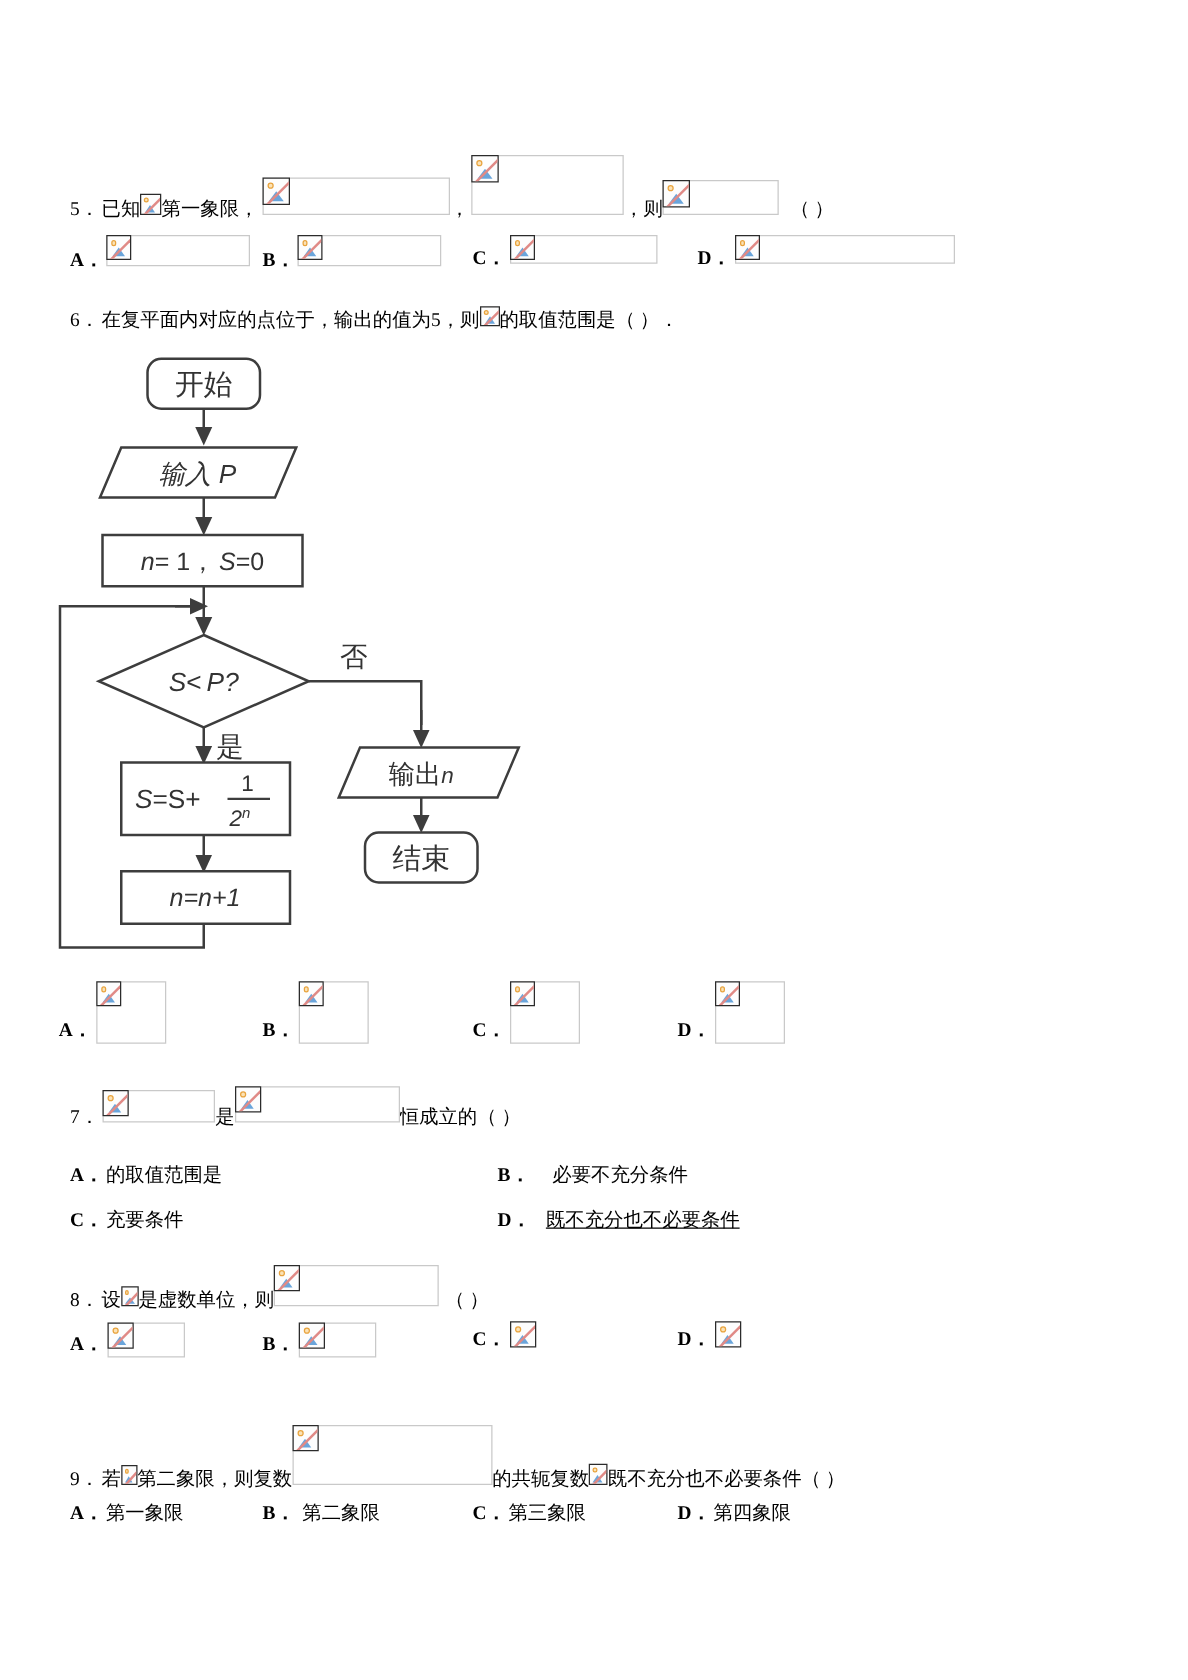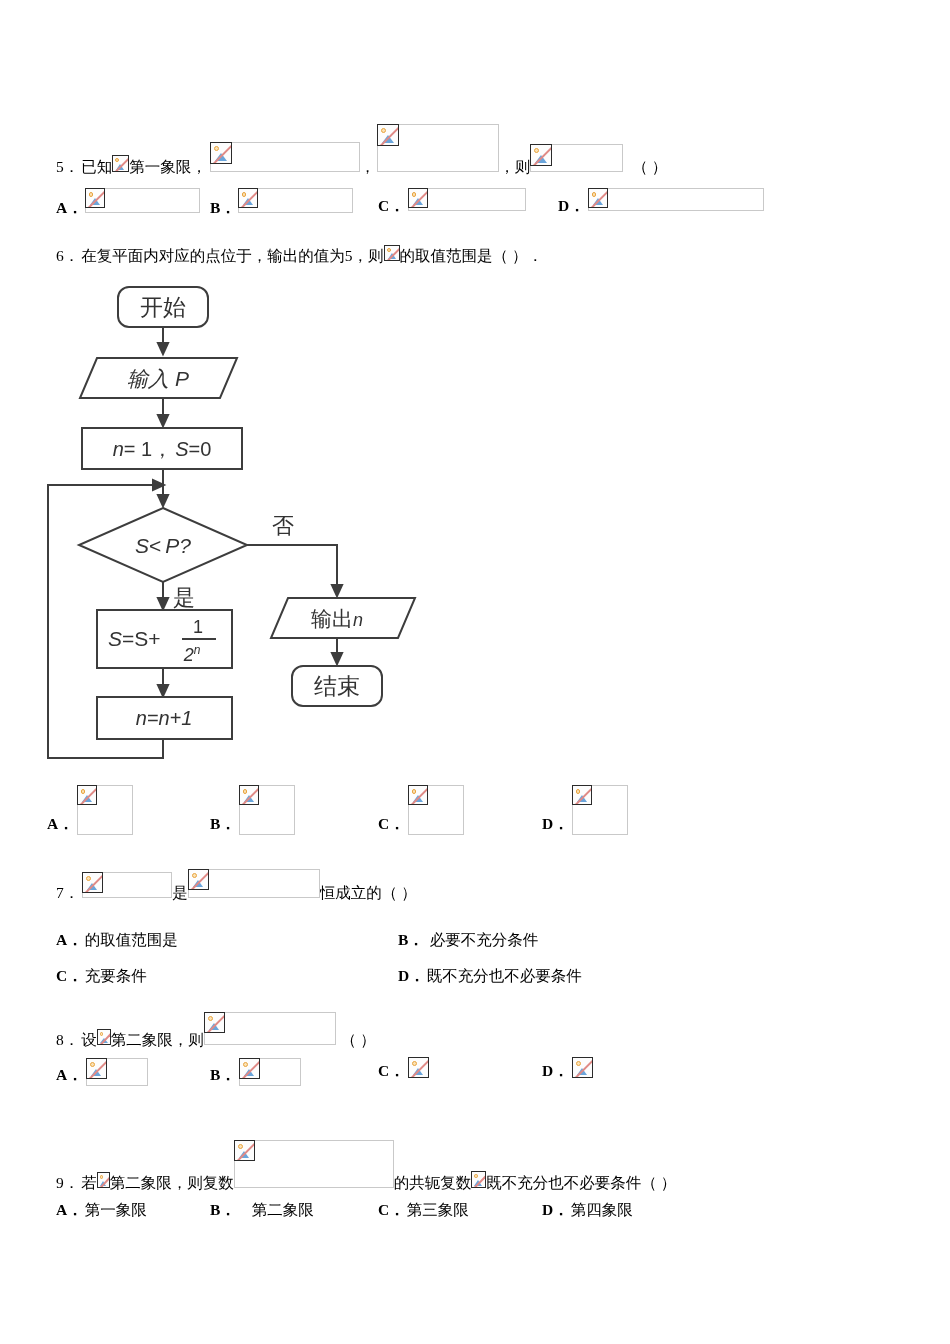--- a/index.html
+++ b/index.html
@@ -327,40 +327,40 @@
   </span>
   <span class="qtext">恒成立的（   ）</span>
 </div>
 
 <div class="row" style="left:56px; top:930px; align-items:baseline;">
   <span class="optlabel">A．</span>
   <span class="opttext" style="margin-left:2px;">的取值范围是</span>
 </div>
 <div class="row" style="left:398px; top:930px; align-items:baseline;">
   <span class="optlabel">B．</span>
-  <span class="opttext" style="margin-left:6px;text-align:right;">必要不充分条件</span>
+  <span class="opttext" style="margin-left:18px;text-align:right;">必要不充分条件</span>
 </div>
 <div class="row" style="left:56px; top:966px; align-items:baseline;">
   <span class="optlabel">C．</span>
   <span class="opttext" style="margin-left:2px;">充要条件</span>
 </div>
 <div class="row" style="left:398px; top:966px; align-items:baseline;">
   <span class="optlabel">D．</span>
-  <span class="opttext" style="margin-left:2px;">既不充分也不必要条件</span>
+  <span class="opttext" style="margin-left:12px;text-decoration:underline;">既不充分也不必要条件</span>
 </div>
 
 <div class="row" style="left:56px; top:1012px; align-items:baseline;">
   <span class="qnum">8．</span>
   <span class="qtext" style="margin-left:2px;">设</span>
   <span class="bimg inline" style="width:14px;height:16px;">
     <span class="sun" style="left:2px;top:2px;width:3.5px;height:3.5px;"></span>
     <span class="mtn" style="left:2px;bottom:1px;border-width:0 4px 5.5px 4px;"></span>
     <span class="slash" style="left:1px;top:15px;width:20px;height:1.5px;transform:rotate(-47deg);"></span>
   </span>
-  <span class="qtext">第二象限，则</span>
+  <span class="qtext">是虚数单位，则</span>
   <span class="brokenbox" style="width:132px;height:33px;">
     <span class="bimg" style="width:21px;height:21px;">
       <span class="sun" style="left:3px;top:3px;width:5px;height:5px;"></span>
       <span class="mtn" style="left:4px;bottom:2px;border-width:0 5.5px 7.5px 5.5px;"></span>
       <span class="slash" style="left:1px;top:20px;width:27px;height:1.7px;transform:rotate(-45deg);"></span>
     </span>
   </span>
   <span class="qtext" style="margin-left:5px;">（   ）</span>
 </div>
 
@@ -429,21 +429,21 @@
   </span>
   <span class="qtext">既不充分也不必要条件（   ）</span>
 </div>
 
 <div class="row" style="left:56px; top:1200px; align-items:baseline;">
   <span class="optlabel">A．</span>
   <span class="opttext" style="margin-left:2px;">第一象限</span>
 </div>
 <div class="row" style="left:210px; top:1200px; align-items:baseline;">
   <span class="optlabel">B．</span>
-  <span class="opttext" style="margin-left:16px;">第二象限</span>
+  <span class="opttext" style="margin-left:6px;">第二象限</span>
 </div>
 <div class="row" style="left:378px; top:1200px; align-items:baseline;">
   <span class="optlabel">C．</span>
   <span class="opttext" style="margin-left:2px;">第三象限</span>
 </div>
 <div class="row" style="left:542px; top:1200px; align-items:baseline;">
   <span class="optlabel">D．</span>
   <span class="opttext" style="margin-left:2px;">第四象限</span>
 </div>
 

